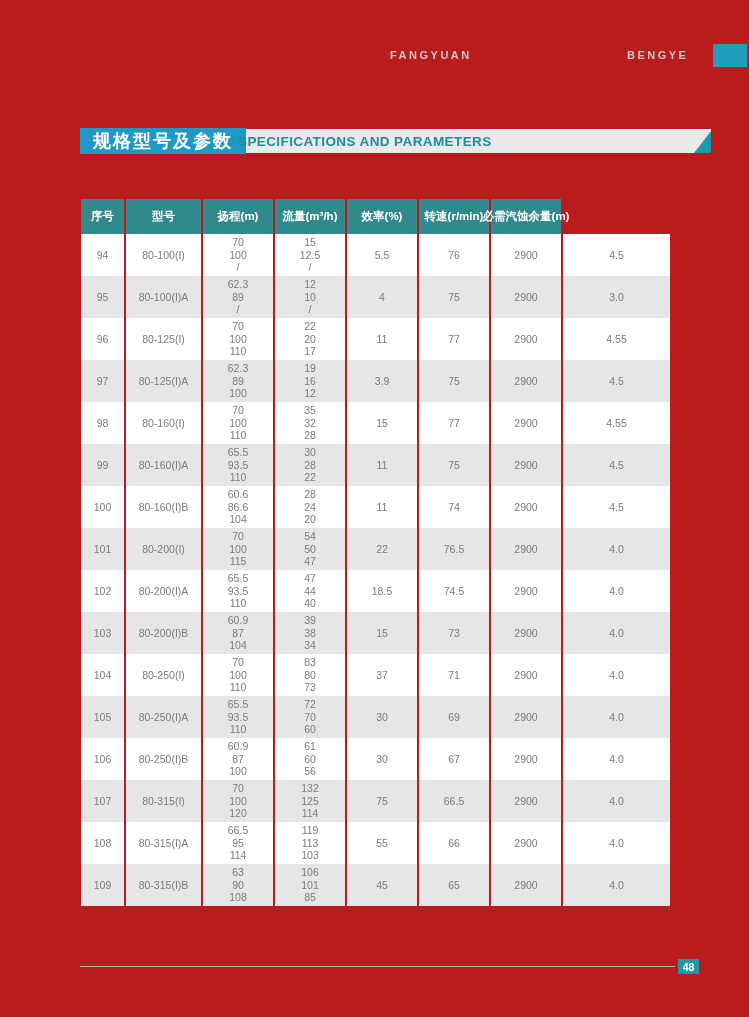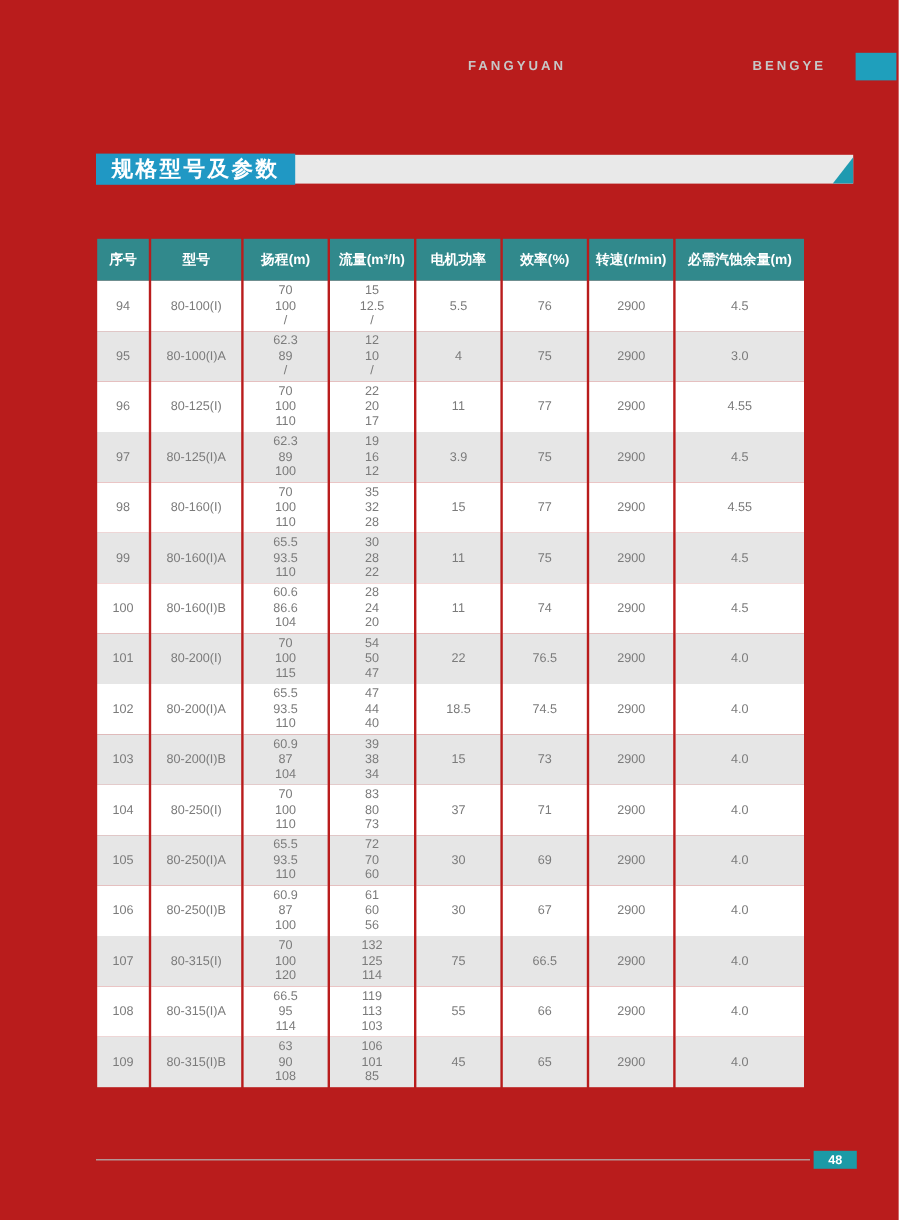--- a/index.html
+++ b/index.html
@@ -29,45 +29,45 @@
   .th{background:#31898c;color:#ffffff;font-size:11.5px;font-weight:bold;
       display:flex;align-items:center;justify-content:center;text-align:center;white-space:nowrap;margin-top:19px;}
   .tr{display:grid;grid-template-columns:43px 75px 70px 70px 70px 70px 70px 107px;
       column-gap:2px;height:42px;}
   .td{background:#ffffff;color:#7b7b7b;font-size:10.5px;line-height:12.5px;
       display:flex;flex-direction:column;align-items:center;justify-content:center;text-align:center;}
   .tr.alt .td{background:#e6e6e6;}
 
   
   .footer-line{position:absolute;left:80px;top:966px;width:595px;height:1px;background:#b3b3b3;}
-  .page-number{position:absolute;left:678px;top:959px;width:36px;height:15px;background:#1b9aa6;
+  .page-number{position:absolute;left:678px;top:959px;width:21px;height:15px;background:#1b9aa6;
                color:#ffffff;font-size:10.5px;font-weight:bold;
                display:flex;align-items:center;justify-content:center;}
 </style>
 </head>
 <body>
 
 <div class="page">
 
   <div class="brand brand-left">FANGYUAN</div>
   <div class="brand brand-right">BENGYE</div>
   <div class="corner-square"></div>
 
   <div class="title-bar">
     <div class="title-chip">规格型号及参数</div>
+    <div class="title-en">SPECIFICATIONS AND PARAMETERS</div>
     <div class="title-triangle"></div>
   </div>
 
   <div class="spec-table">
     <div class="t-header" id="thead">
         <div class="th c0">序号</div>
         <div class="th c1">型号</div>
         <div class="th c3">扬程(m)</div>
         <div class="th c2">流量(m³/h)</div>
-        <div class="th c4">电机功率</div>
         <div class="th c5">效率(%)</div>
         <div class="th c6">转速(r/min)</div>
         <div class="th c7">必需汽蚀余量(m)</div>
       </div>
     <div id="tbody">
         <div class="tr">
           <div class="td c0">94</div>
           <div class="td c1">80-100(I)</div>
           <div class="td c2">
             <div>70</div>

